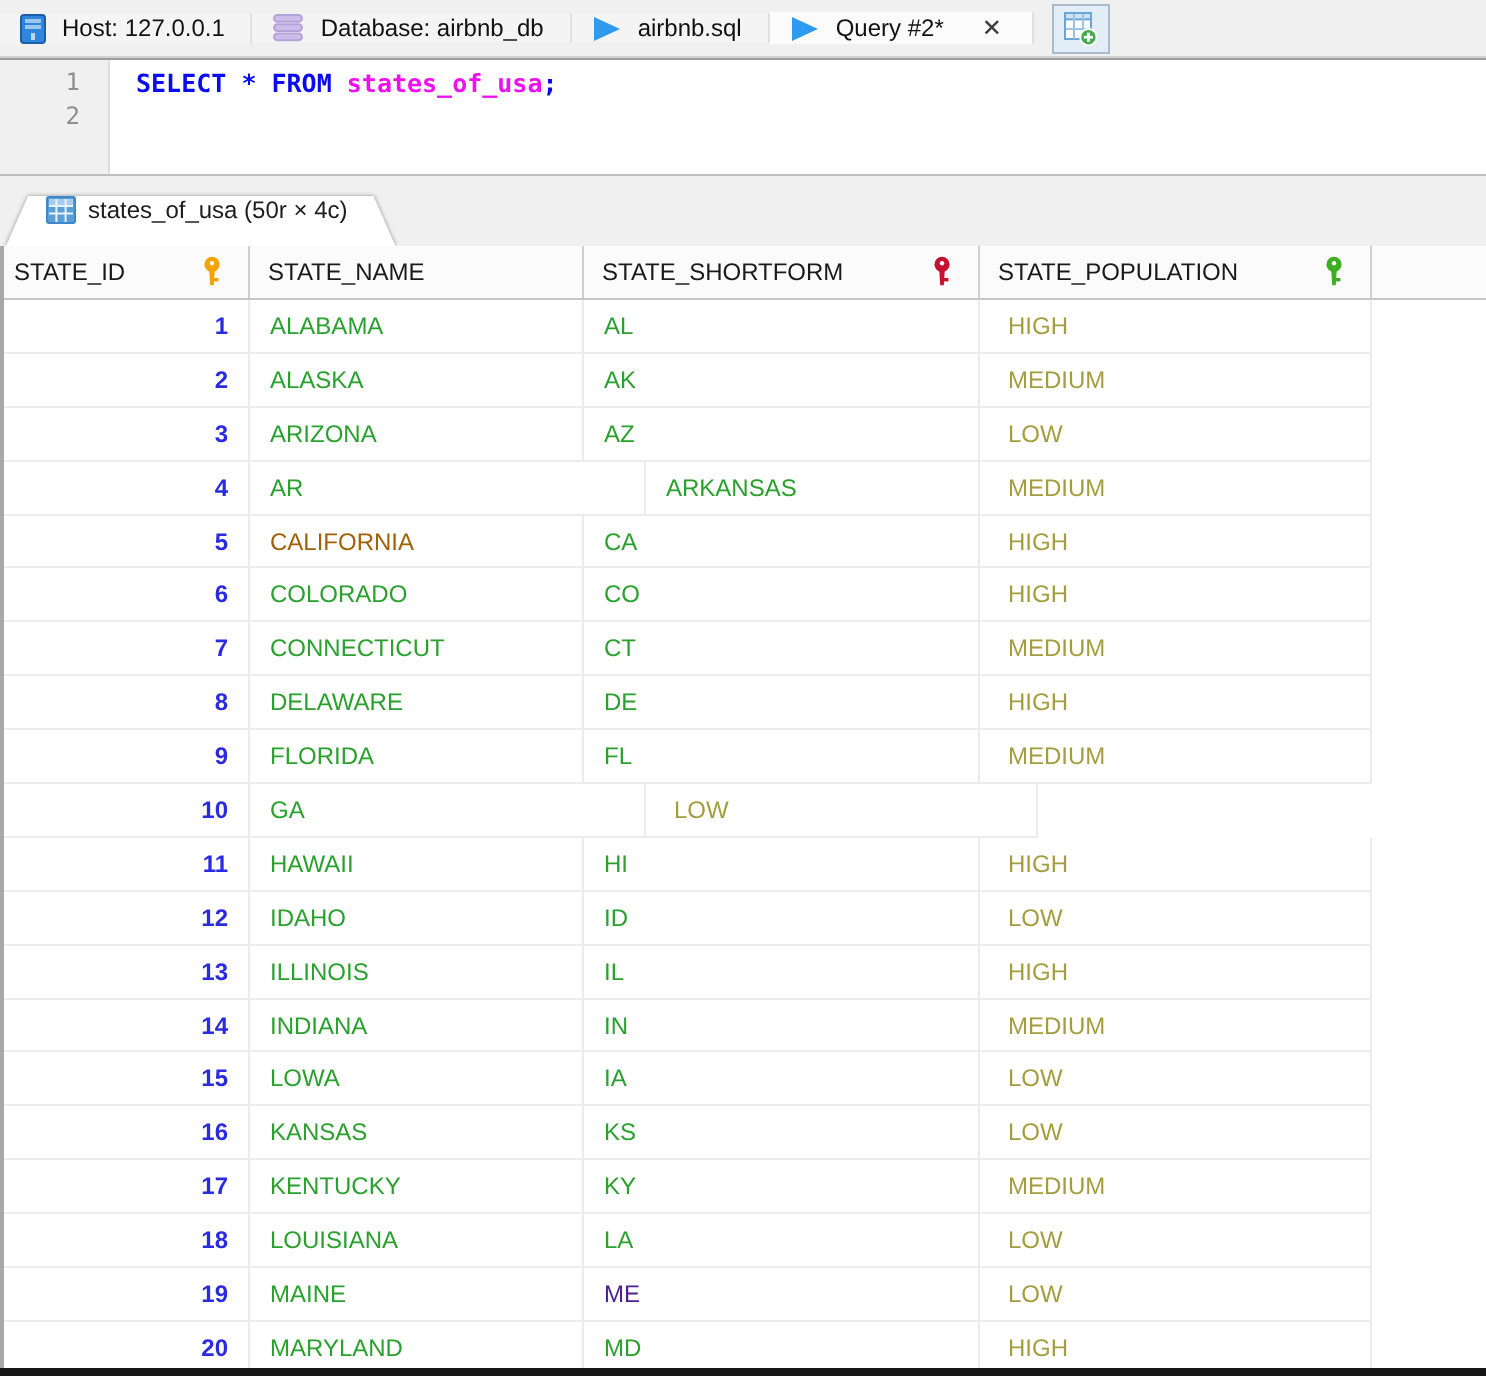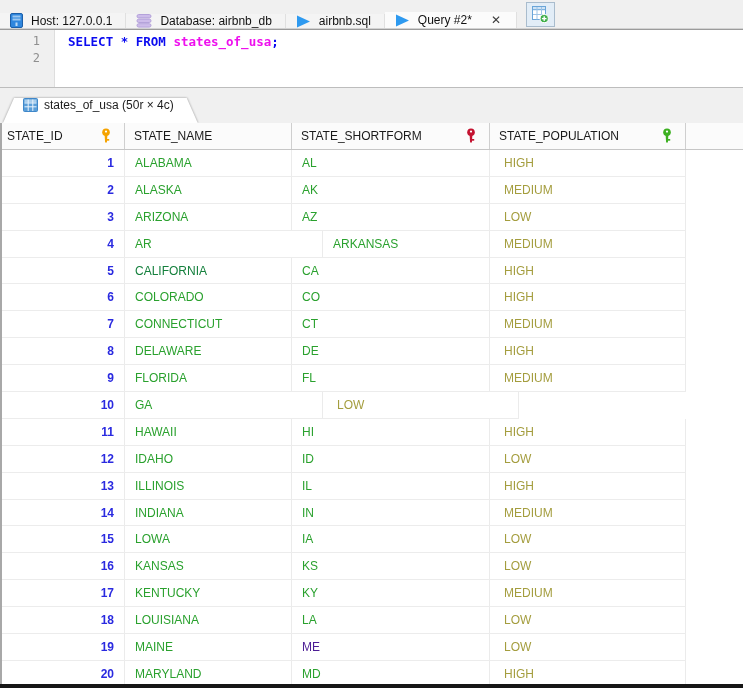--- a/index.html
+++ b/index.html
@@ -2,21 +2,21 @@
 <html><head>
 <meta charset="utf-8">
 <style>
   html,body{margin:0;padding:0;}
   body{
     width:743px;height:688px;overflow:hidden;position:relative;
     background:#fff;color:#1c1c1c;
     font-family:"Liberation Sans",sans-serif;font-size:12px;
   }
   
-  .tabbar{height:29px;background:#f0f0f0;display:flex;align-items:flex-end;
+  .tabbar{height:29px;background:#f0f0f0;display:flex;align-items:center;
     border-bottom:1px solid #d2d2d2;box-sizing:border-box;}
   .tab{display:flex;align-items:center;gap:8px;padding:0 13px 0 10px;
     border-right:1px solid #e0e0e0;background:#f4f4f4;cursor:default;}
   .tab.active{background:#fbfbfb;}
   .tab .lbl{white-space:nowrap;color:#111;}
   .tab .close{margin-left:9px;color:#3c3c3c;font-size:12px;line-height:1;padding:2px;}
   .newquery-btn{margin:3px 0 2px 9px;width:27px;height:23px;align-self:center;
     border:1px solid #a9bccd;background:#e2edf7;display:flex;align-items:center;justify-content:center;}
   
   .editor{height:57px;border-top:1px solid #9b9b9b;border-bottom:1px solid #bdbdbd;
@@ -222,21 +222,21 @@
         <div class="gc c3">
           <span style="color: rgb(164, 157, 62);">MEDIUM</span>
         </div>
         <div class="gc cfill" style="border-bottom: none;"></div>
       </div>
       <div class="grow">
         <div class="gc c0 alignr">
           <span style="color: rgb(42, 42, 224); font-weight: bold;">5</span>
         </div>
         <div class="gc c1">
-          <span style="color: #15803d;">CALIFORNIA</span>
+          <span style="color: #a16207;">CALIFORNIA</span>
         </div>
         <div class="gc c2">
           <span style="color: rgb(42, 161, 46);">CA</span>
         </div>
         <div class="gc c3">
           <span style="color: rgb(164, 157, 62);">HIGH</span>
         </div>
         <div class="gc cfill" style="border-bottom: none;"></div>
       </div>
       <div class="grow">

